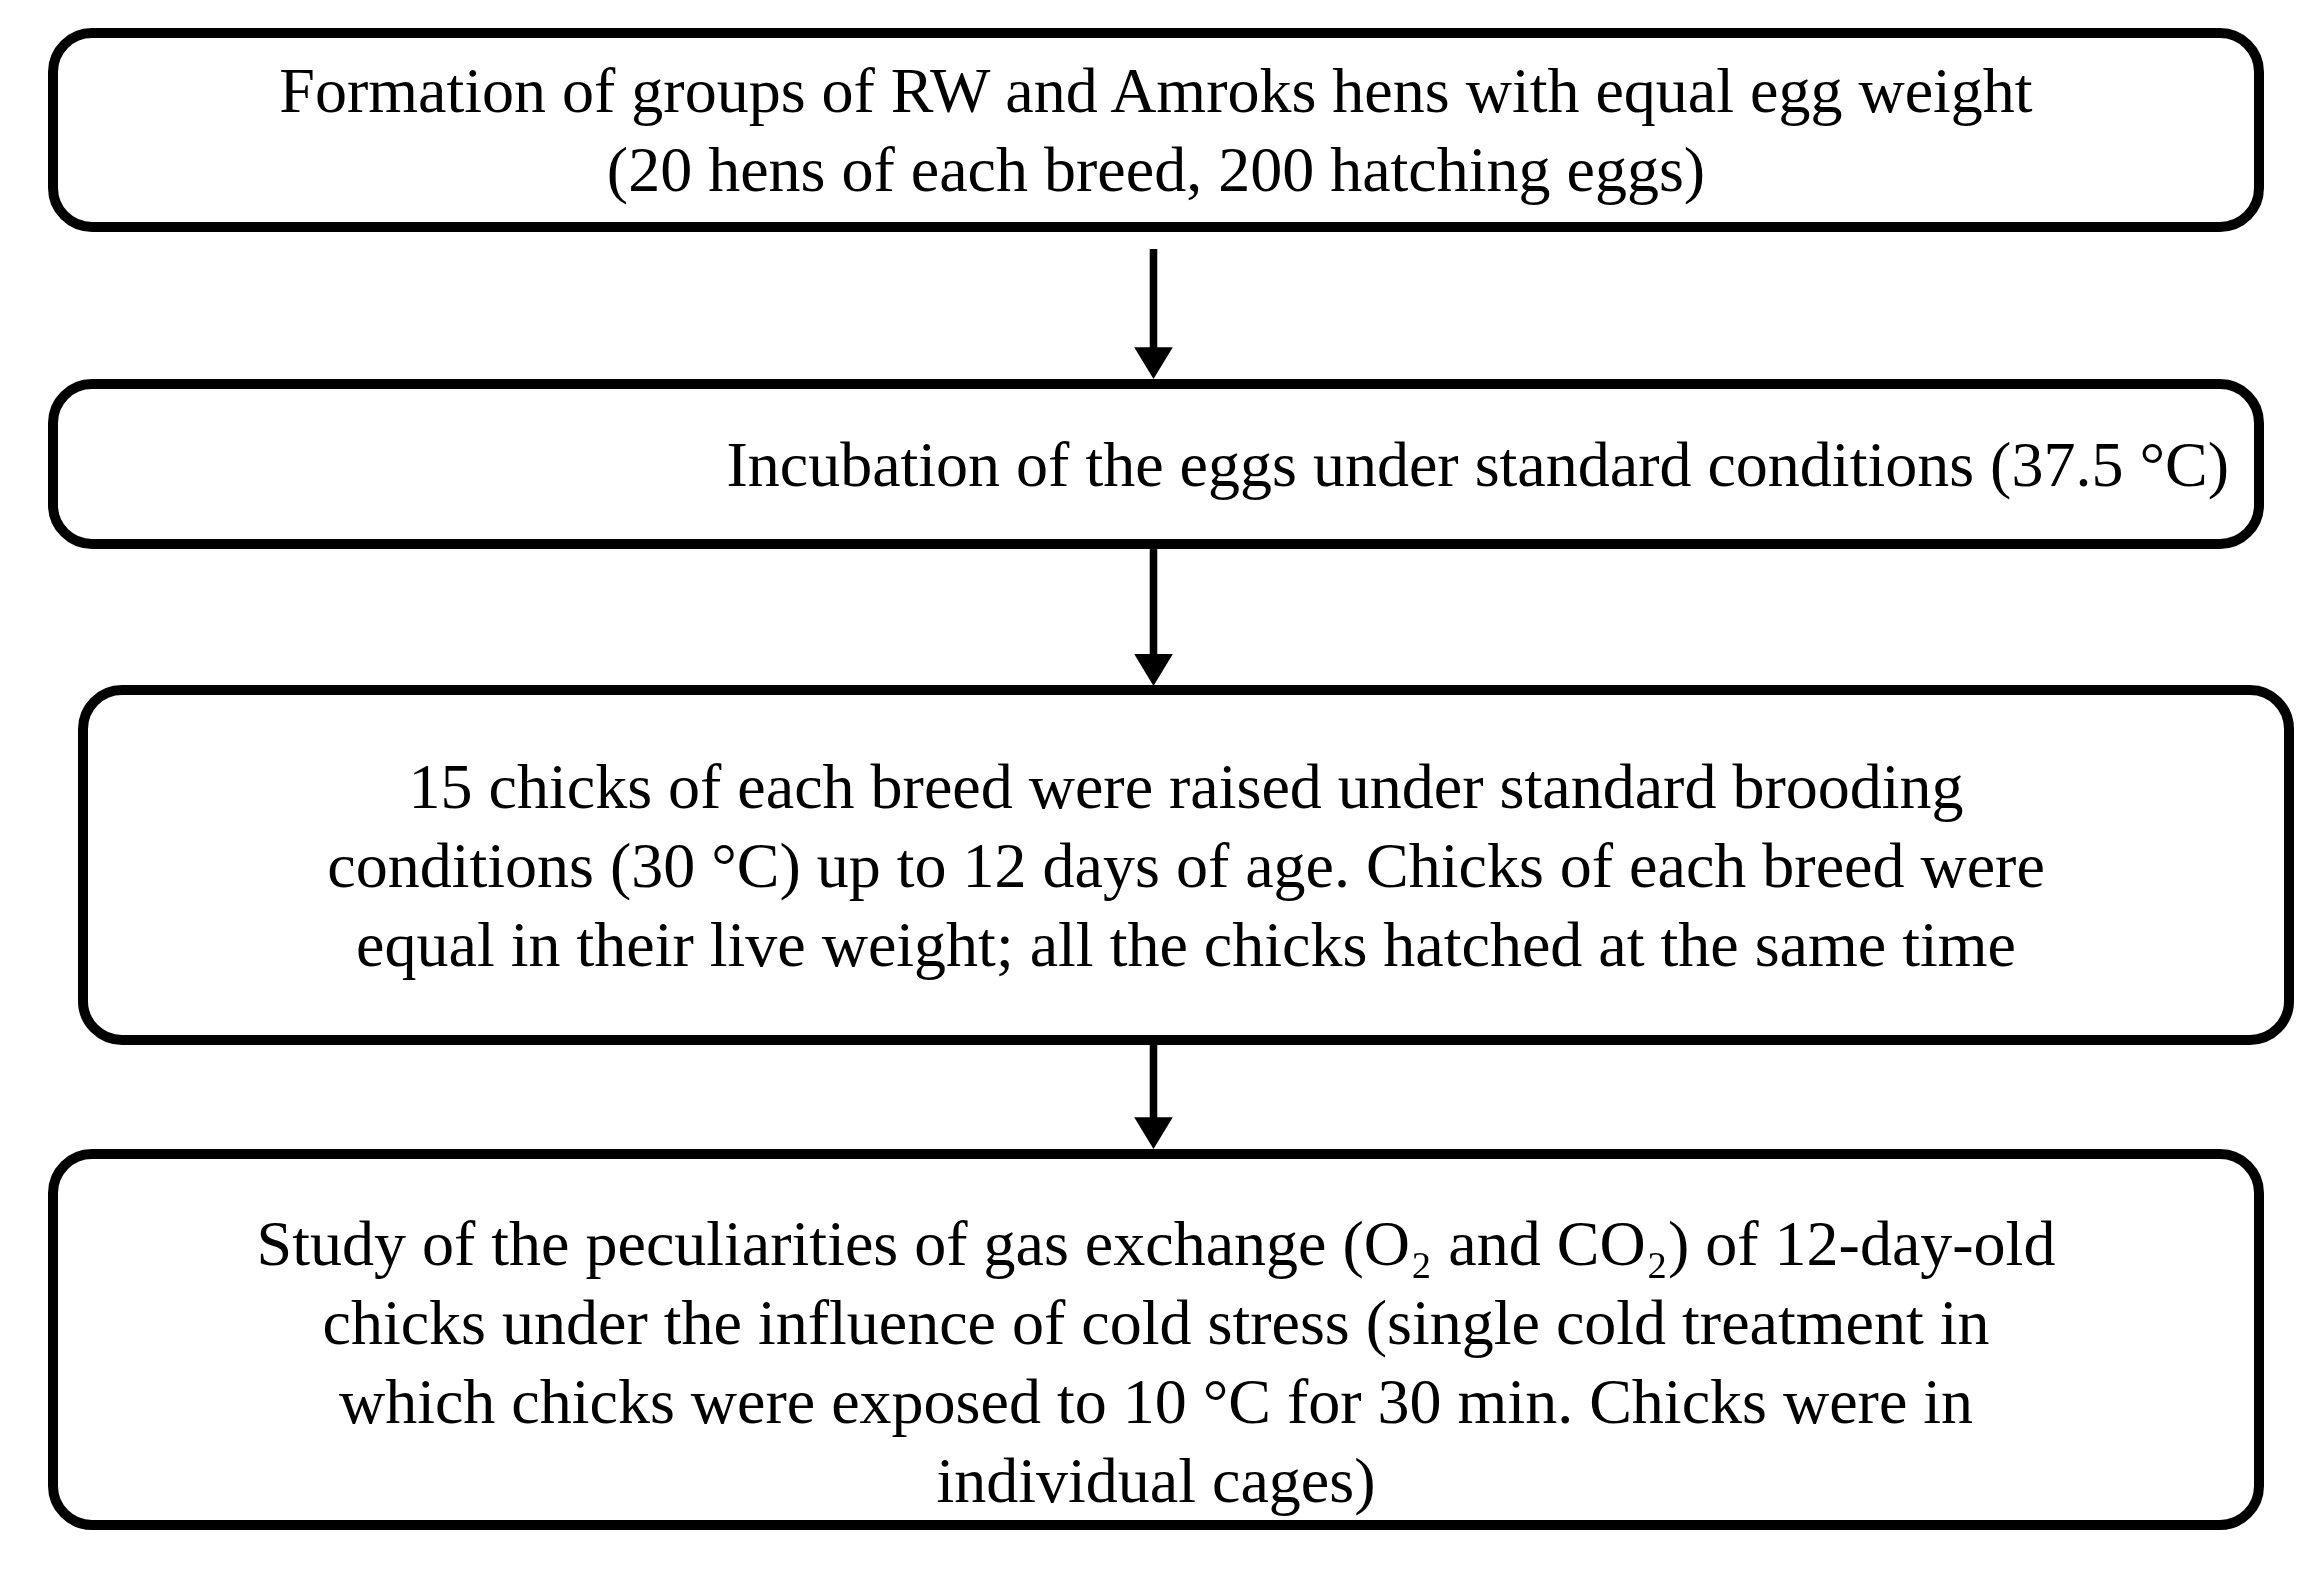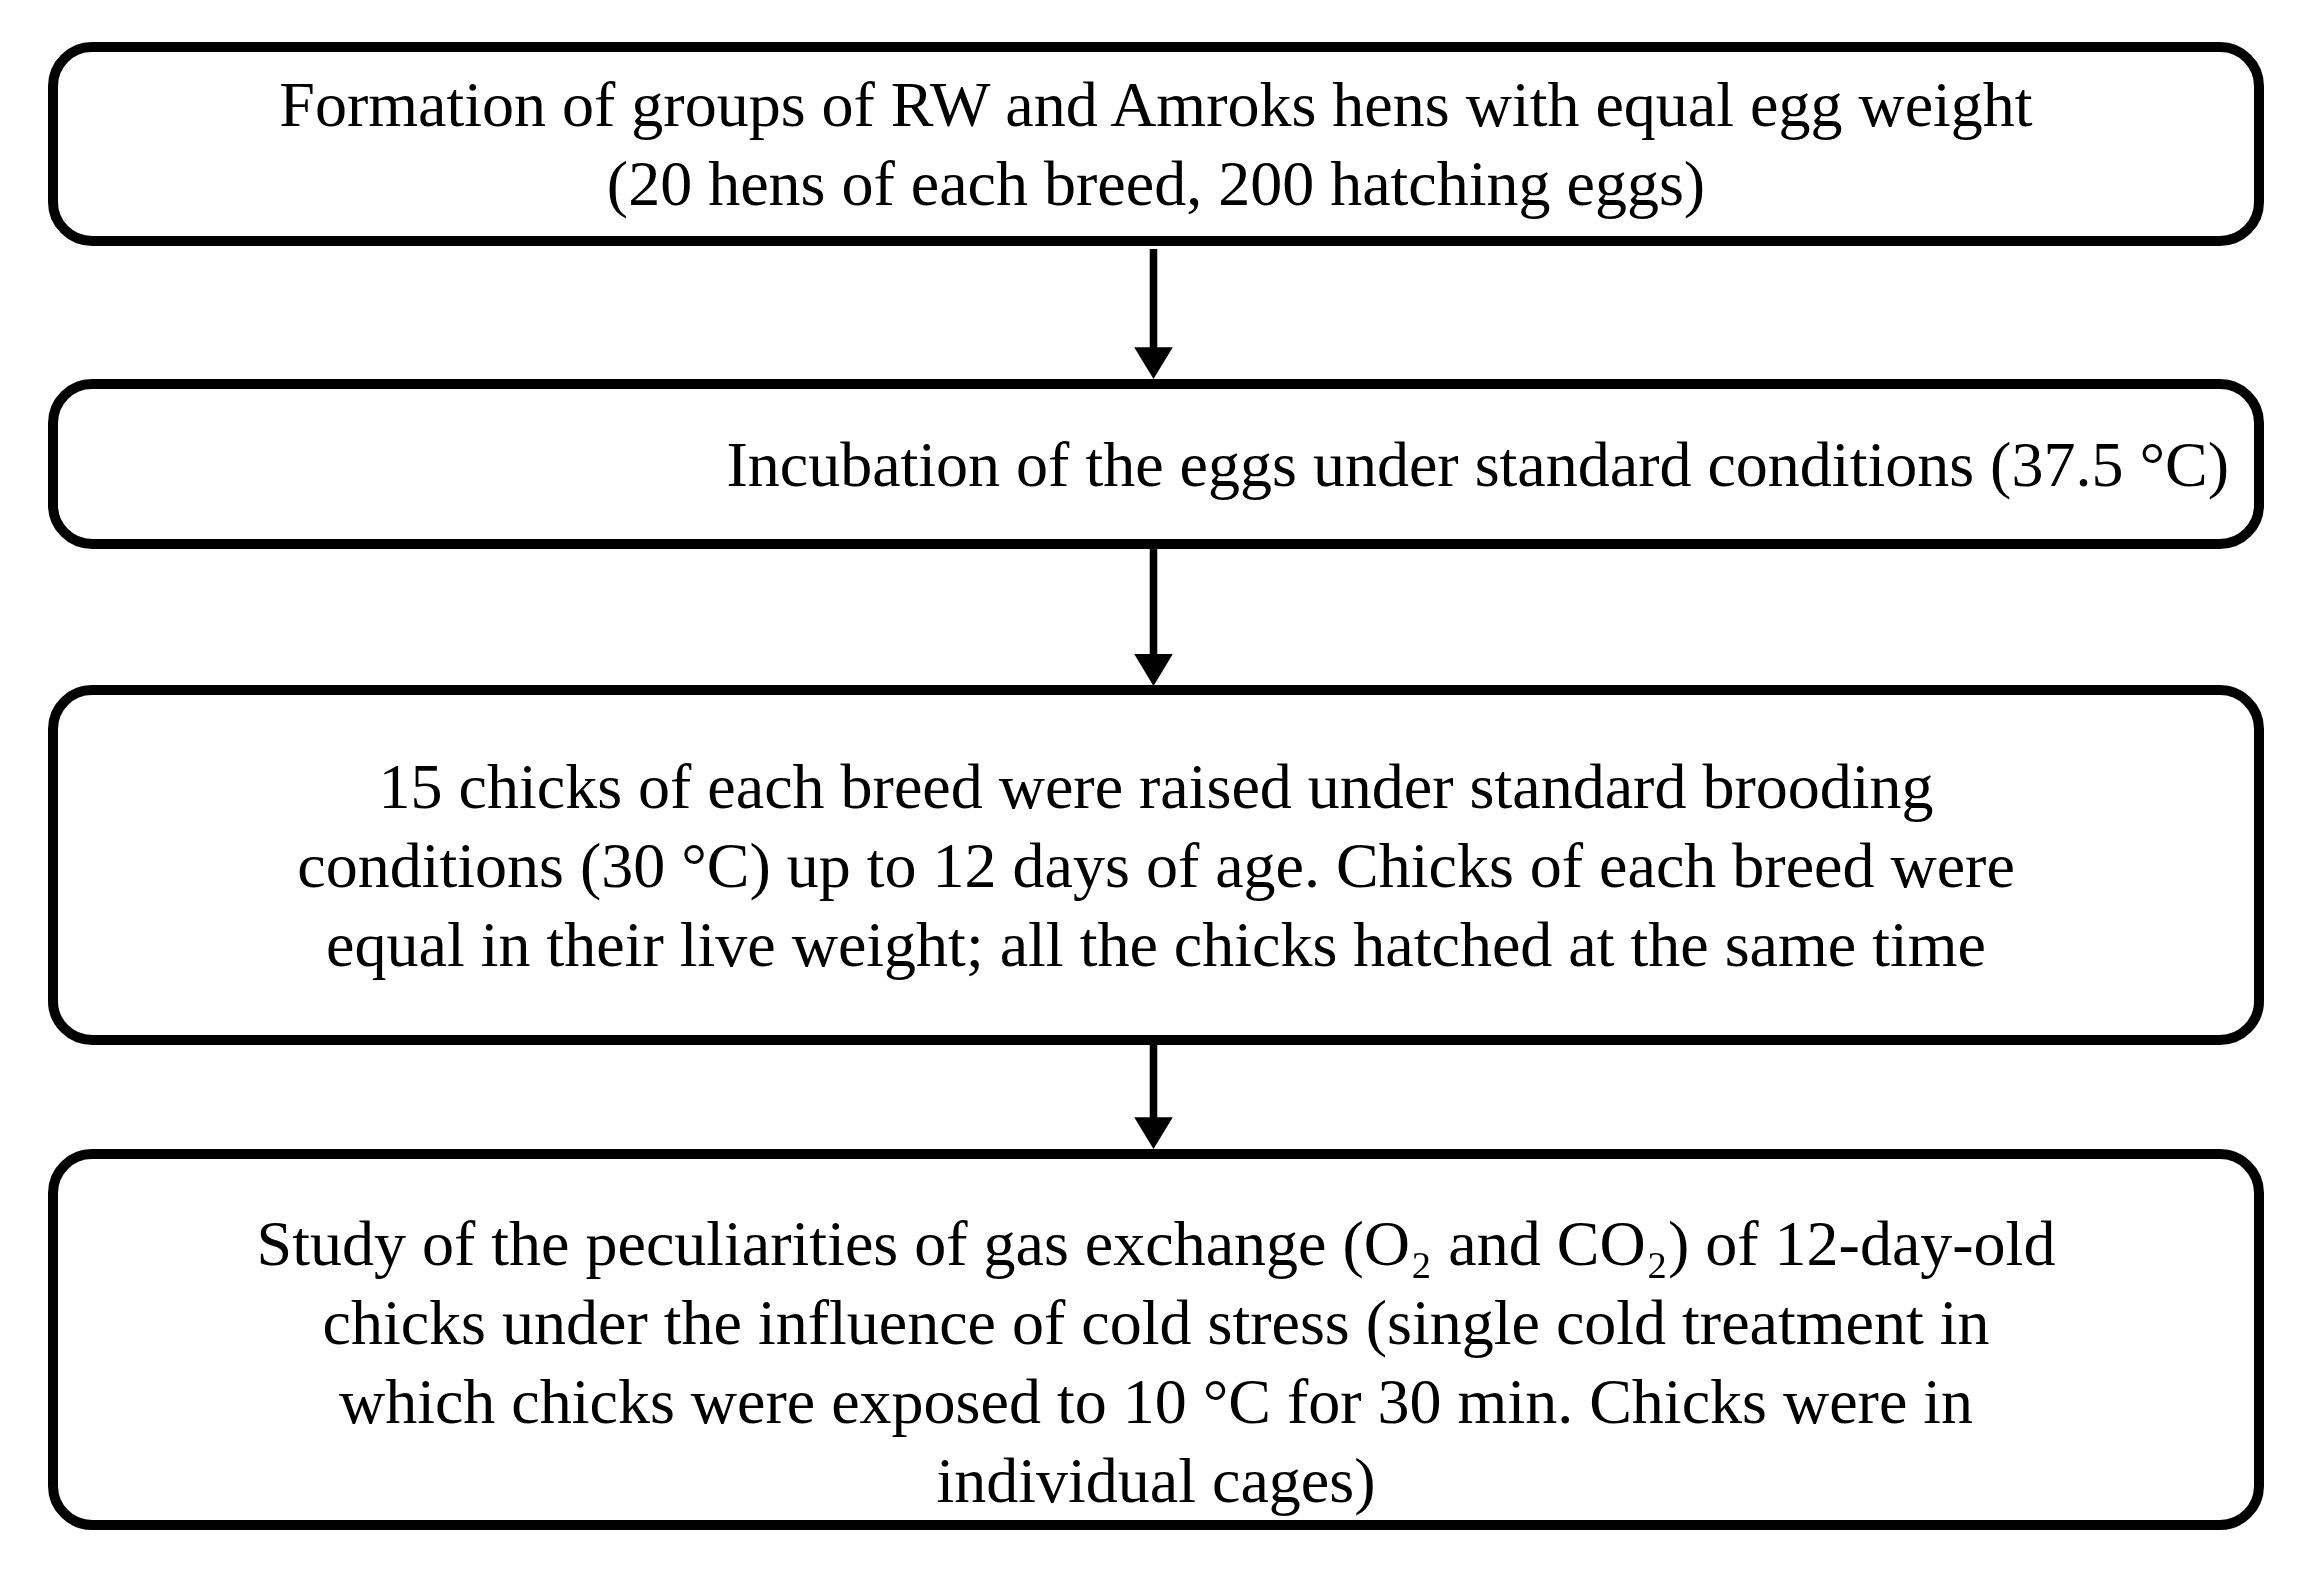--- a/index.html
+++ b/index.html
@@ -26,23 +26,23 @@
   }
   .box-text {
     white-space: pre-line;
     text-align: center;
     font-size: 64px;
     line-height: 79px;
     letter-spacing: 0;
     color: #000000;
     padding: 0 25px;
   }
-  .box-1 { top: 42px;   height: 204px; }
+  .box-1 { top: 28px;   height: 204px; }
   .box-2 { top: 379px;  height: 170px; justify-content: flex-end; }
-  .box-3 { top: 685px;  height: 360px; }
+  .box-3 { top: 685px;  height: 360px; margin-left: 30px; }
   .box-4 { top: 1149px; height: 381px; align-items: flex-end; }
   .arrow {
     position: absolute;
     left: 1130px;
     width: 47px;
     display: block;
   }
   .arrow-1 { top: 249px;  height: 130px; }
   .arrow-2 { top: 549px;  height: 137px; }
   .arrow-3 { top: 1045px; height: 104px; }

